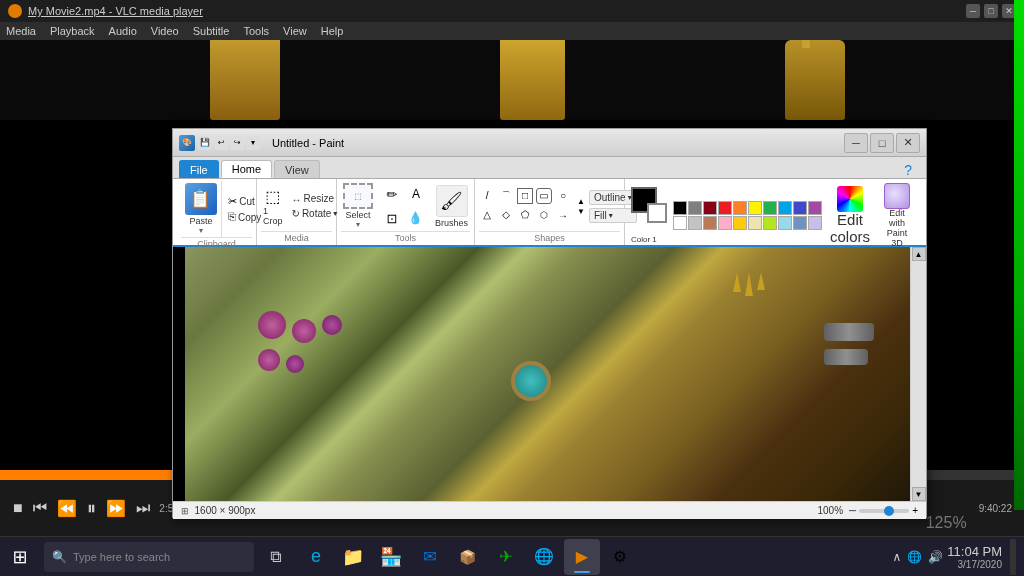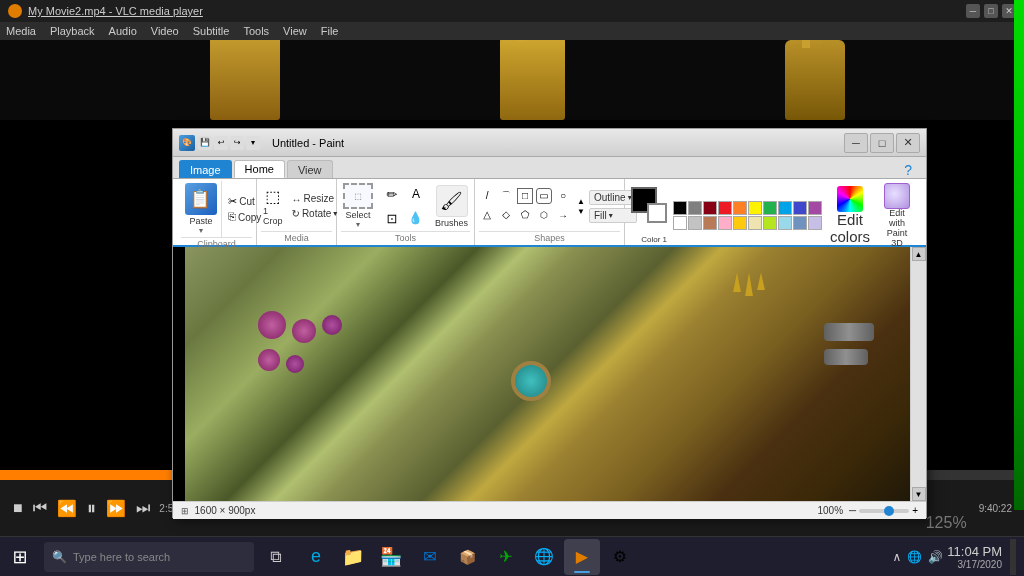--- a/index.html
+++ b/index.html
@@ -130,21 +130,21 @@
 </div>
 
 <div class="vlc-menubar">
   <span class="vlc-menu-item">Media</span>
   <span class="vlc-menu-item">Playback</span>
   <span class="vlc-menu-item">Audio</span>
   <span class="vlc-menu-item">Video</span>
   <span class="vlc-menu-item">Subtitle</span>
   <span class="vlc-menu-item">Tools</span>
   <span class="vlc-menu-item">View</span>
-  <span class="vlc-menu-item">File</span>
+  <span class="vlc-menu-item">Help</span>
 </div>
 
 <div class="paint-window">
 
   <div class="paint-titlebar">
     <div class="paint-title-left">
       <div style="display:flex;gap:3px;align-items:center;">
         <div style="width:16px;height:16px;background:linear-gradient(135deg,#4a9fe0,#1a5fa0);border-radius:2px;display:flex;align-items:center;justify-content:center;">
           <span style="color:#fff;font-size:8px;">🎨</span>
         </div>
@@ -158,21 +158,21 @@
       <span class="paint-title-text" style="margin-left:8px;">Untitled - Paint</span>
     </div>
     <div class="paint-title-btns">
       <div class="paint-btn">─</div>
       <div class="paint-btn">□</div>
       <div class="paint-btn close">✕</div>
     </div>
   </div>
 
   <div class="paint-tabs">
-    <div class="paint-tab" style="background:#1f85d3;color:#fff;border-color:#1f85d3;">Image</div>
+    <div class="paint-tab" style="background:#1f85d3;color:#fff;border-color:#1f85d3;">File</div>
     <div class="paint-tab active">Home</div>
     <div class="paint-tab">View</div>
     <div style="margin-left:auto;font-size:14px;color:#1f85d3;padding:0 8px;cursor:pointer;">?</div>
   </div>
 
   <div class="paint-ribbon">
 
     <div style="display:flex;align-items:stretch;padding:2px 4px;border-right:1px solid #ccc;min-width:80px;flex-direction:column;">
       <div style="display:flex;flex:1;align-items:stretch;">
         <div style="display:flex;flex-direction:column;align-items:center;padding:2px 4px;cursor:pointer;border-right:1px solid #ddd;">
@@ -273,21 +273,21 @@
           </div>
         </div>
       </div>
       <div style="font-size:9px;color:#777;text-align:center;border-top:1px solid #ddd;padding-top:1px;">Shapes</div>
     </div>
 
 
     <div style="display:flex;align-items:stretch;padding:2px 6px;flex-direction:column;">
       <div style="display:flex;flex:1;align-items:center;gap:6px;">
 
-        <div style="display:flex;flex-direction:column;align-items:flex-end;gap:12px;">
+        <div style="display:flex;flex-direction:column;align-items:flex-start;gap:12px;">
           <div style="position:relative;width:36px;height:36px;">
             <div style="width:26px;height:26px;background:#000;border:2px solid #666;position:absolute;top:0;left:0;cursor:pointer;"></div>
             <div style="width:20px;height:20px;background:#fff;border:2px solid #888;position:absolute;bottom:0;right:0;cursor:pointer;"></div>
           </div>
           <div style="display:flex;flex-direction:column;align-items:center;gap:0px;">
             <span style="font-size:8px;color:#333;">Color
 1</span>
           </div>
         </div>
 

